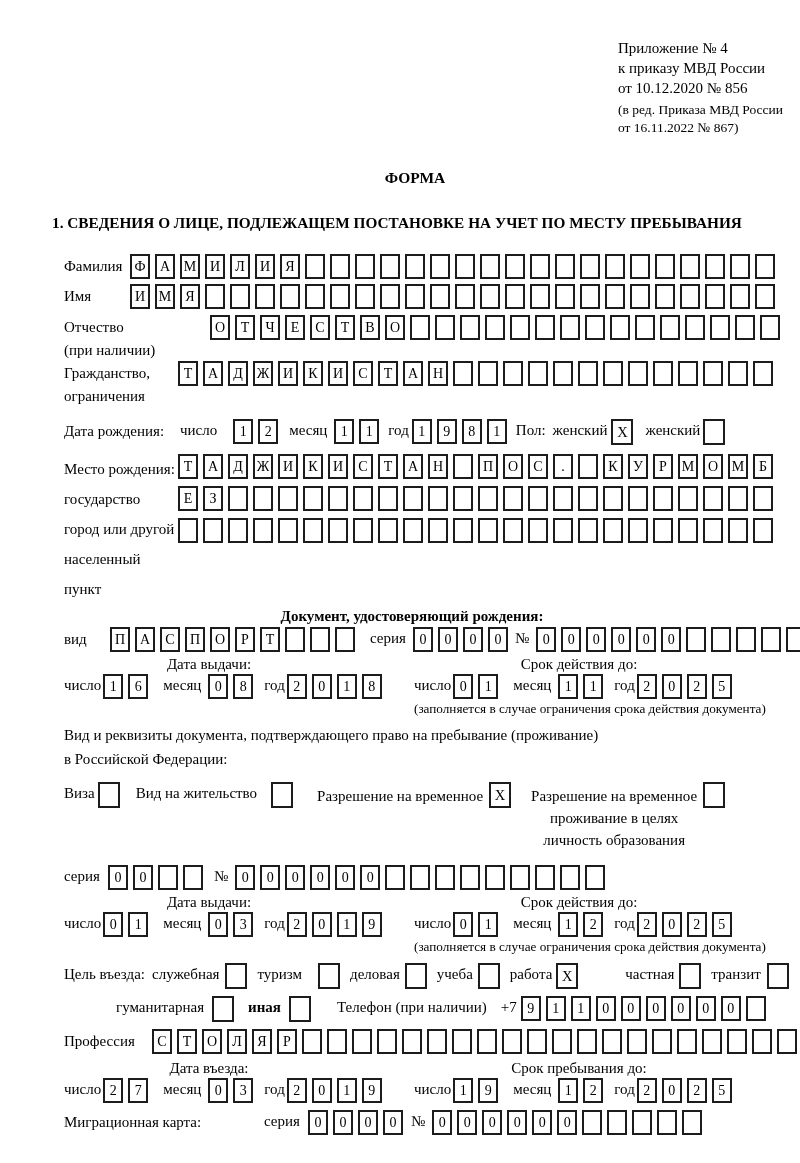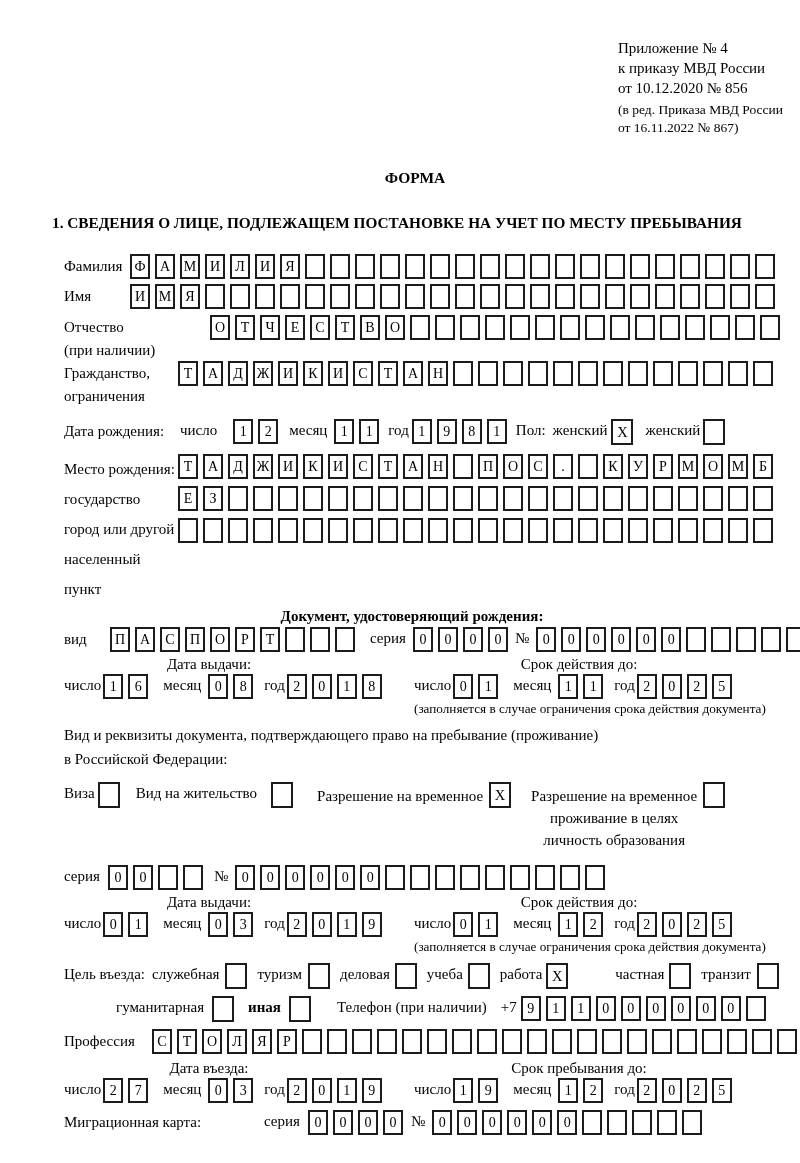--- a/index.html
+++ b/index.html
@@ -481,21 +481,21 @@
           </div>
       </div>
       <div class="note" style="margin-top:2px;">(заполняется в случае ограничения срока действия документа)</div>
     </div>
   </div>
 
   <div class="row" style="margin-top:8px;">
     <span class="dlab">Цель въезда:</span>
     <span class="dlab" style="padding-right:6px;">служебная</span>
     <span class="checkbox"></span>
-    <span class="dlab" style="padding-left:10px;padding-right:6px;">туризм</span>
+    <span class="dlab" style="padding-left:10px;padding-right:16px;">туризм</span>
     <span class="checkbox"></span>
     <span class="dlab" style="padding-left:10px;padding-right:5px;">деловая</span>
     <span class="checkbox"></span>
     <span class="dlab" style="padding-left:10px;padding-right:5px;">учеба</span>
     <span class="checkbox"></span>
     <span class="dlab" style="padding-left:10px;padding-right:4px;">работа</span>
     <span class="checkbox">X</span>
     <span class="dlab" style="padding-left:8px;padding-right:5px;margin-left:39px;">частная</span>
     <span class="checkbox"></span>
     <span class="dlab" style="padding-left:10px;padding-right:6px;">транзит</span>

